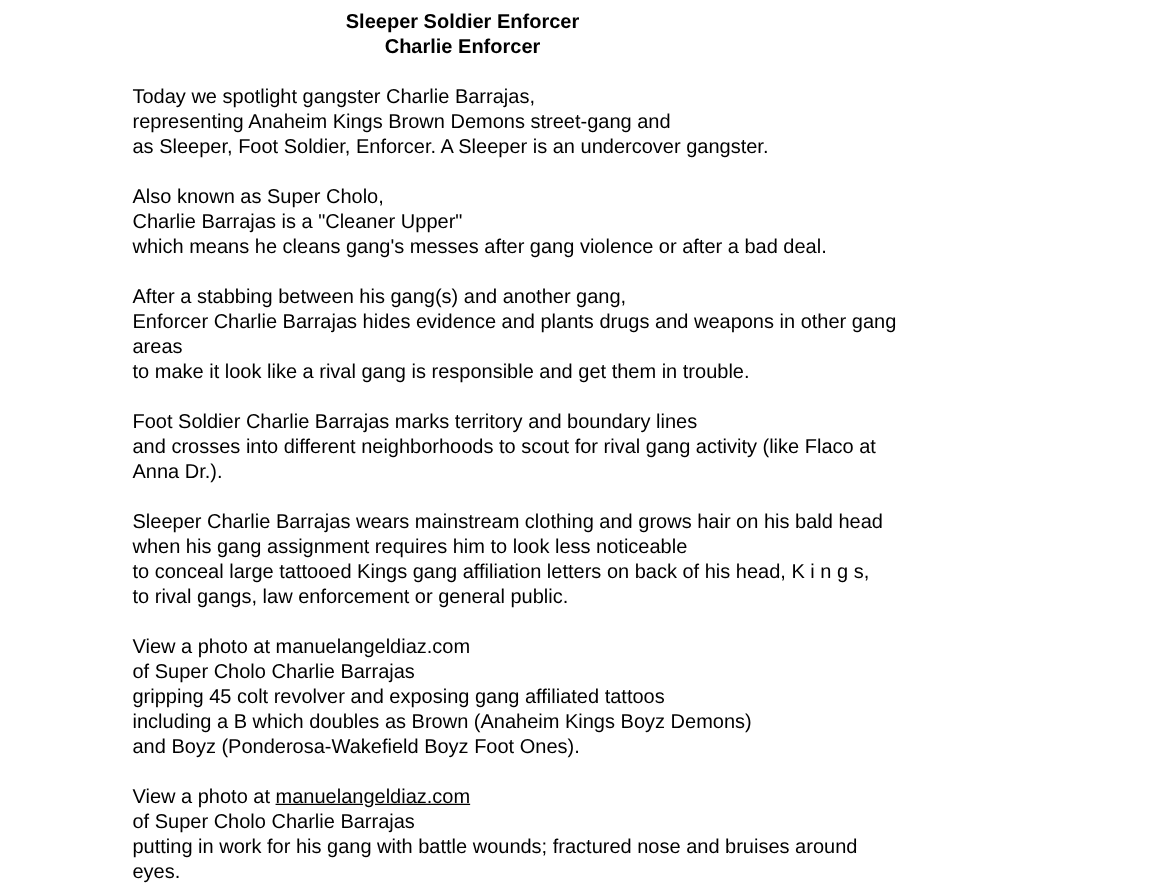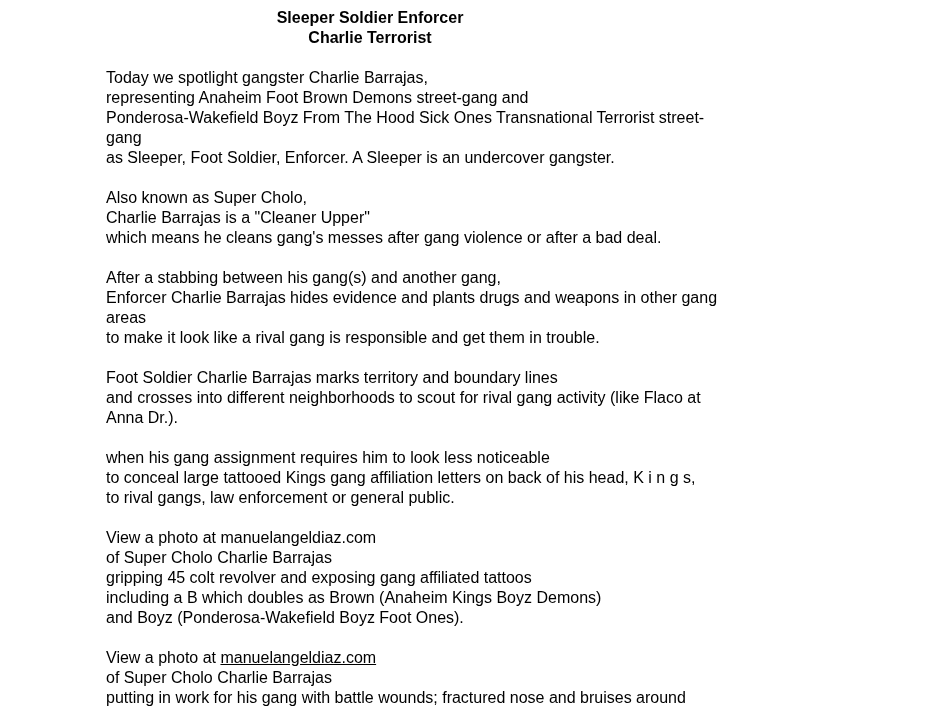--- a/index.html
+++ b/index.html
@@ -47,44 +47,44 @@
     text-decoration: underline;
     cursor: pointer;
   }
 </style>
 </head>
 <body>
 
 <div class="doc">
   <div class="title">
     <div class="line">Sleeper Soldier Enforcer</div>
-    <div class="line">Charlie Terrorist</div>
+    <div class="line">Charlie Enforcer</div>
   </div>
   <div class="body-text">
       <div class="paragraph">
         <div class="line">Today we spotlight gangster Charlie Barrajas,</div>
-        <div class="line">representing Anaheim Foot Brown Demons street-gang and</div>
-        <div class="line">Ponderosa-Wakefield Boyz From The Hood Sick Ones Transnational Terrorist street-gang</div>
+        <div class="line">representing Anaheim Kings Brown Demons street-gang and</div>
         <div class="line">as Sleeper, Foot Soldier, Enforcer. A Sleeper is an undercover gangster.</div>
       </div>
       <div class="paragraph">
         <div class="line">Also known as Super Cholo,</div>
         <div class="line">Charlie Barrajas is a "Cleaner Upper"</div>
         <div class="line">which means he cleans gang's messes after gang violence or after a bad deal.</div>
       </div>
       <div class="paragraph">
         <div class="line">After a stabbing between his gang(s) and another gang,</div>
         <div class="line">Enforcer Charlie Barrajas hides evidence and plants drugs and weapons in other gang areas</div>
         <div class="line">to make it look like a rival gang is responsible and get them in trouble.</div>
       </div>
       <div class="paragraph">
         <div class="line">Foot Soldier Charlie Barrajas marks territory and boundary lines</div>
         <div class="line">and crosses into different neighborhoods to scout for rival gang activity (like Flaco at Anna Dr.).</div>
       </div>
       <div class="paragraph">
+        <div class="line">Sleeper Charlie Barrajas wears mainstream clothing and grows hair on his bald head</div>
         <div class="line">when his gang assignment requires him to look less noticeable</div>
         <div class="line">to conceal large tattooed Kings gang affiliation letters on back of his head, K i n g s,</div>
         <div class="line">to rival gangs, law enforcement or general public.</div>
       </div>
       <div class="paragraph">
         <div class="line">View a photo at manuelangeldiaz.com</div>
         <div class="line">of Super Cholo Charlie Barrajas</div>
         <div class="line">gripping 45 colt revolver and exposing gang affiliated tattoos</div>
         <div class="line">including a B which doubles as Brown (Anaheim Kings Boyz Demons)</div>
         <div class="line">and Boyz (Ponderosa-Wakefield Boyz Foot Ones).</div>

